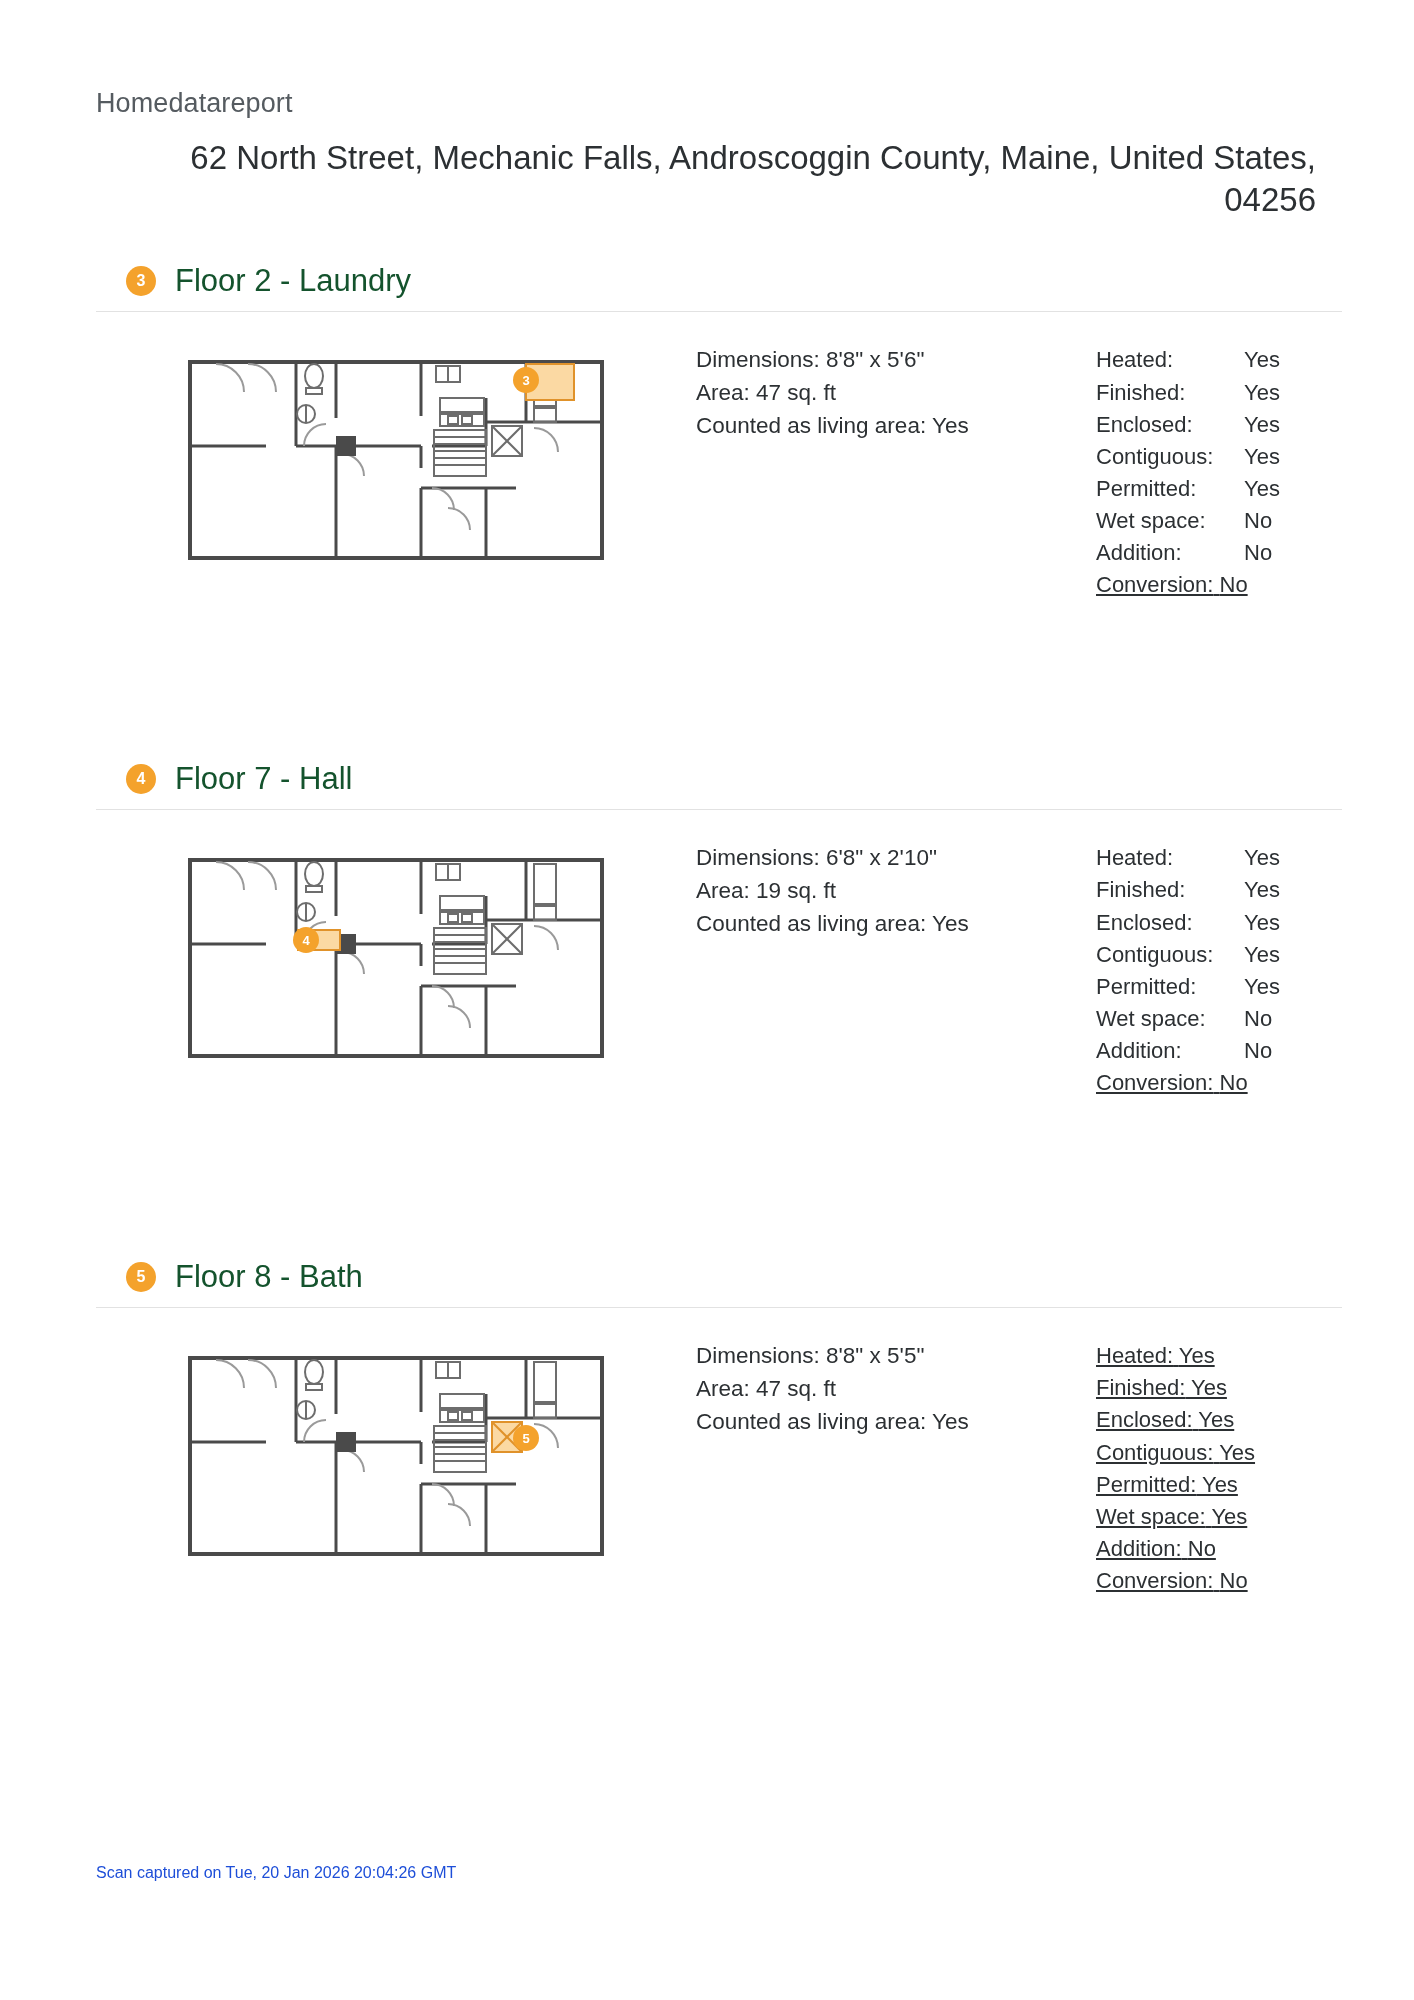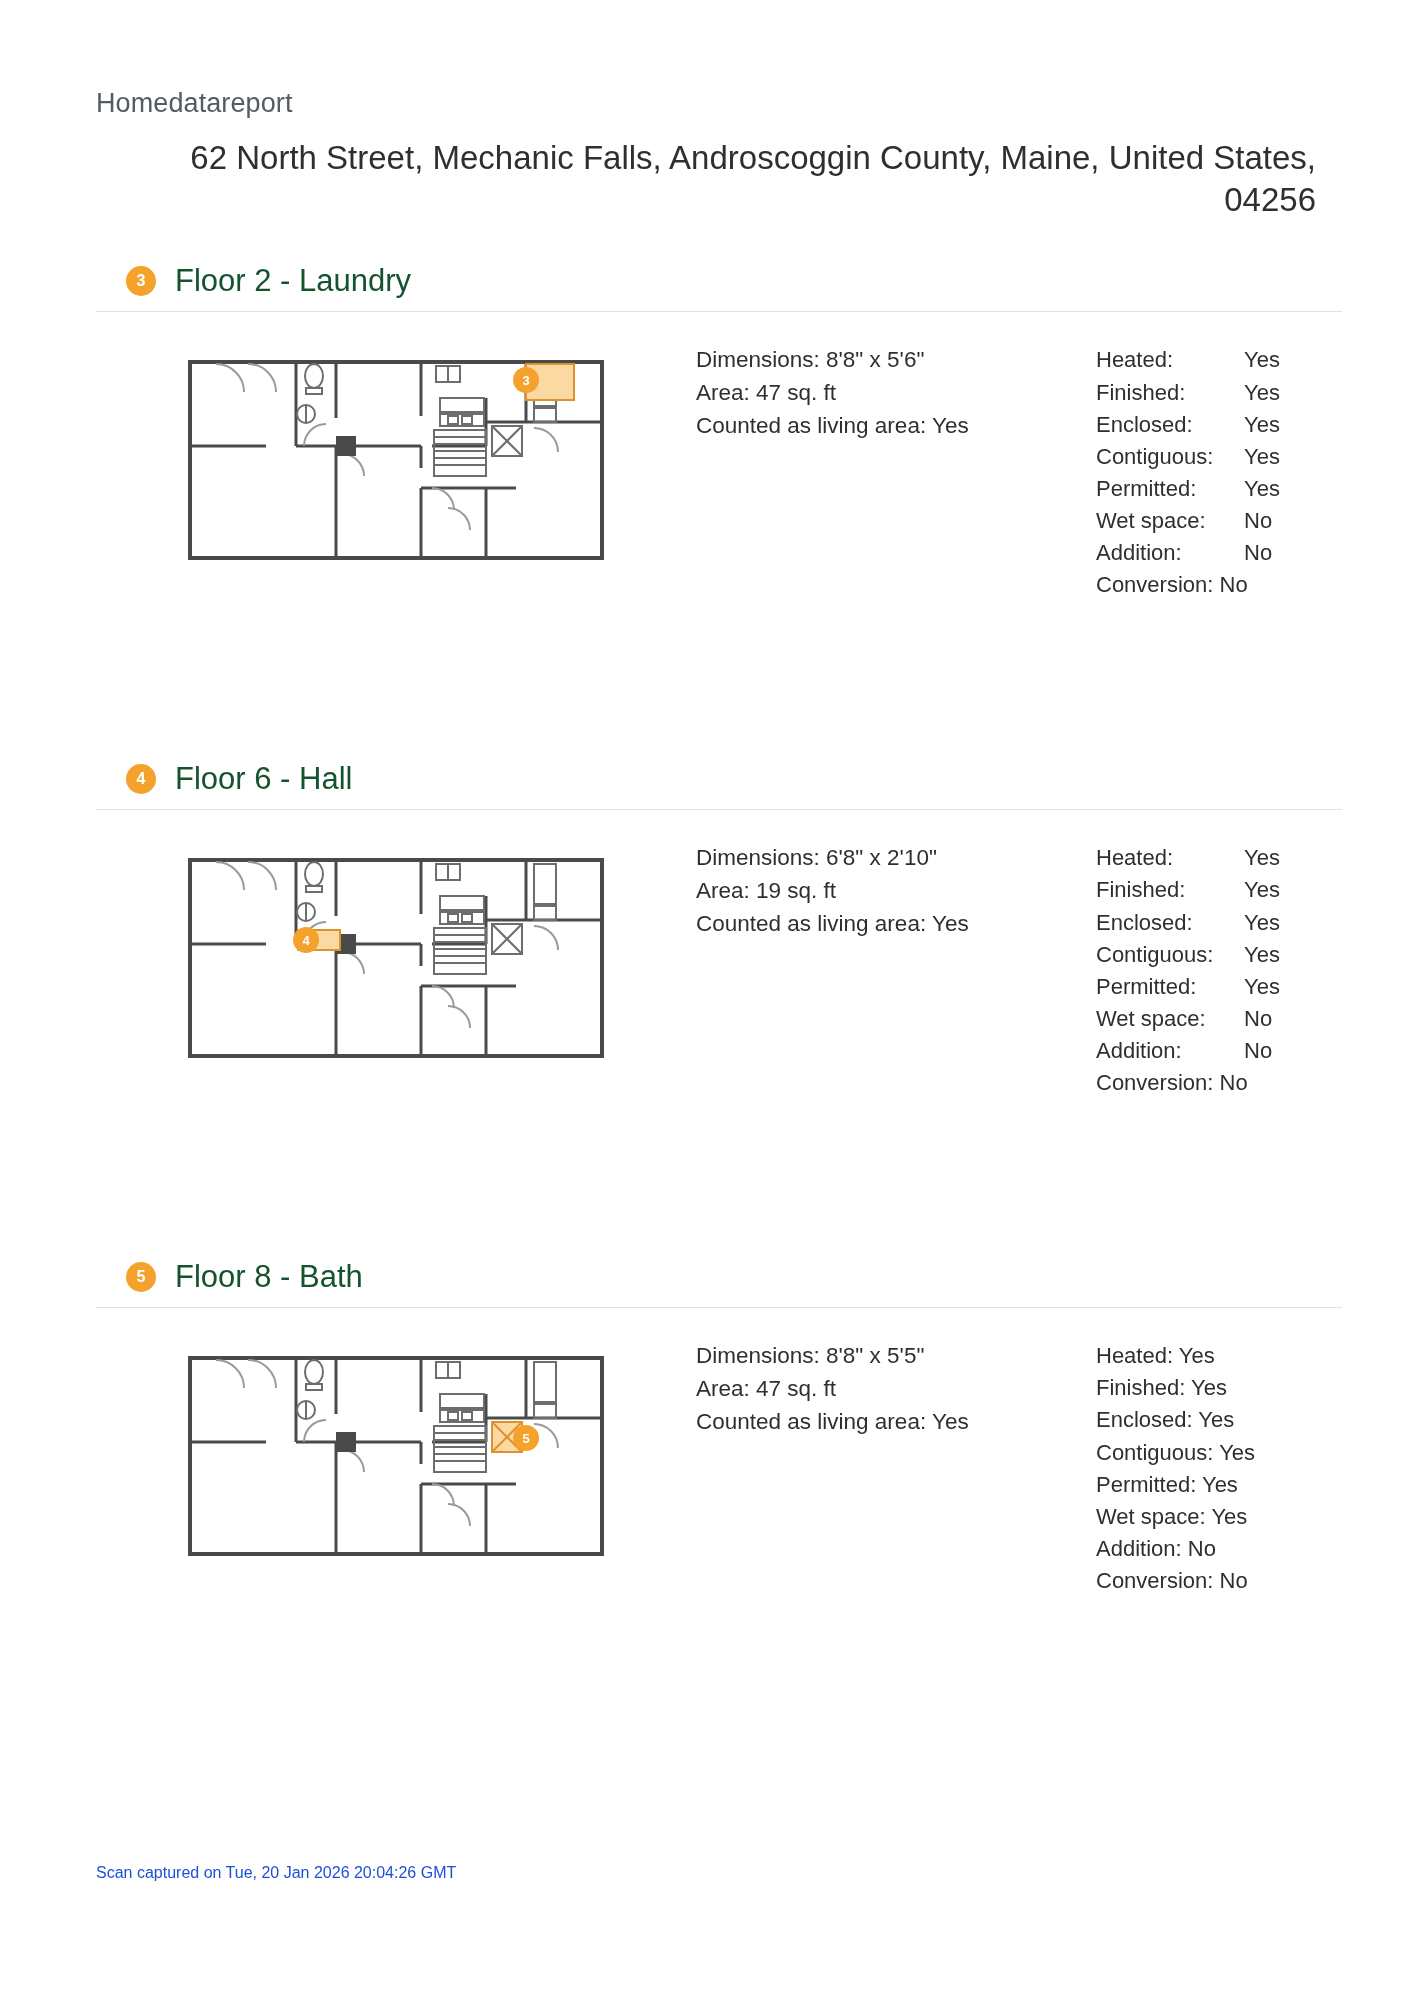--- a/index.html
+++ b/index.html
@@ -94,20 +94,21 @@
     font-size: 22px;
     line-height: 1.46;
     color: #2c3033;
     padding-top: 8px;
   }
   .attr-row {
     display: flex;
   }
   .attr-row.tight {
     display: block;
+    text-decoration: underline;
   }
   .attr-label {
     min-width: 148px;
   }
   .attr-value {
     white-space: pre;
   }
   .spacer-lg { height: 150px; }
   .footer {
     position: absolute;
@@ -248,21 +249,21 @@
         </div>
       </div>
     </div>
   </div>
 
   <div class="spacer-lg"></div>
 
   <div class="section">
     <div class="section-header">
       <div class="badge">4</div>
-      <div class="section-title">Floor 6 - Hall</div>
+      <div class="section-title">Floor 7 - Hall</div>
     </div>
     <div class="rule"></div>
     <div class="section-body">
       <div class="plan-wrap">
         <svg class="plan" width="420" height="205" viewBox="0 0 420 205">
           <g fill="none" stroke="#4a4a4a" stroke-width="4">
             <rect x="4" y="4" width="412" height="196"></rect>
           </g>
           <g stroke="#4a4a4a" stroke-width="3" fill="none">
             <line x1="4" y1="88" x2="80" y2="88"></line>

